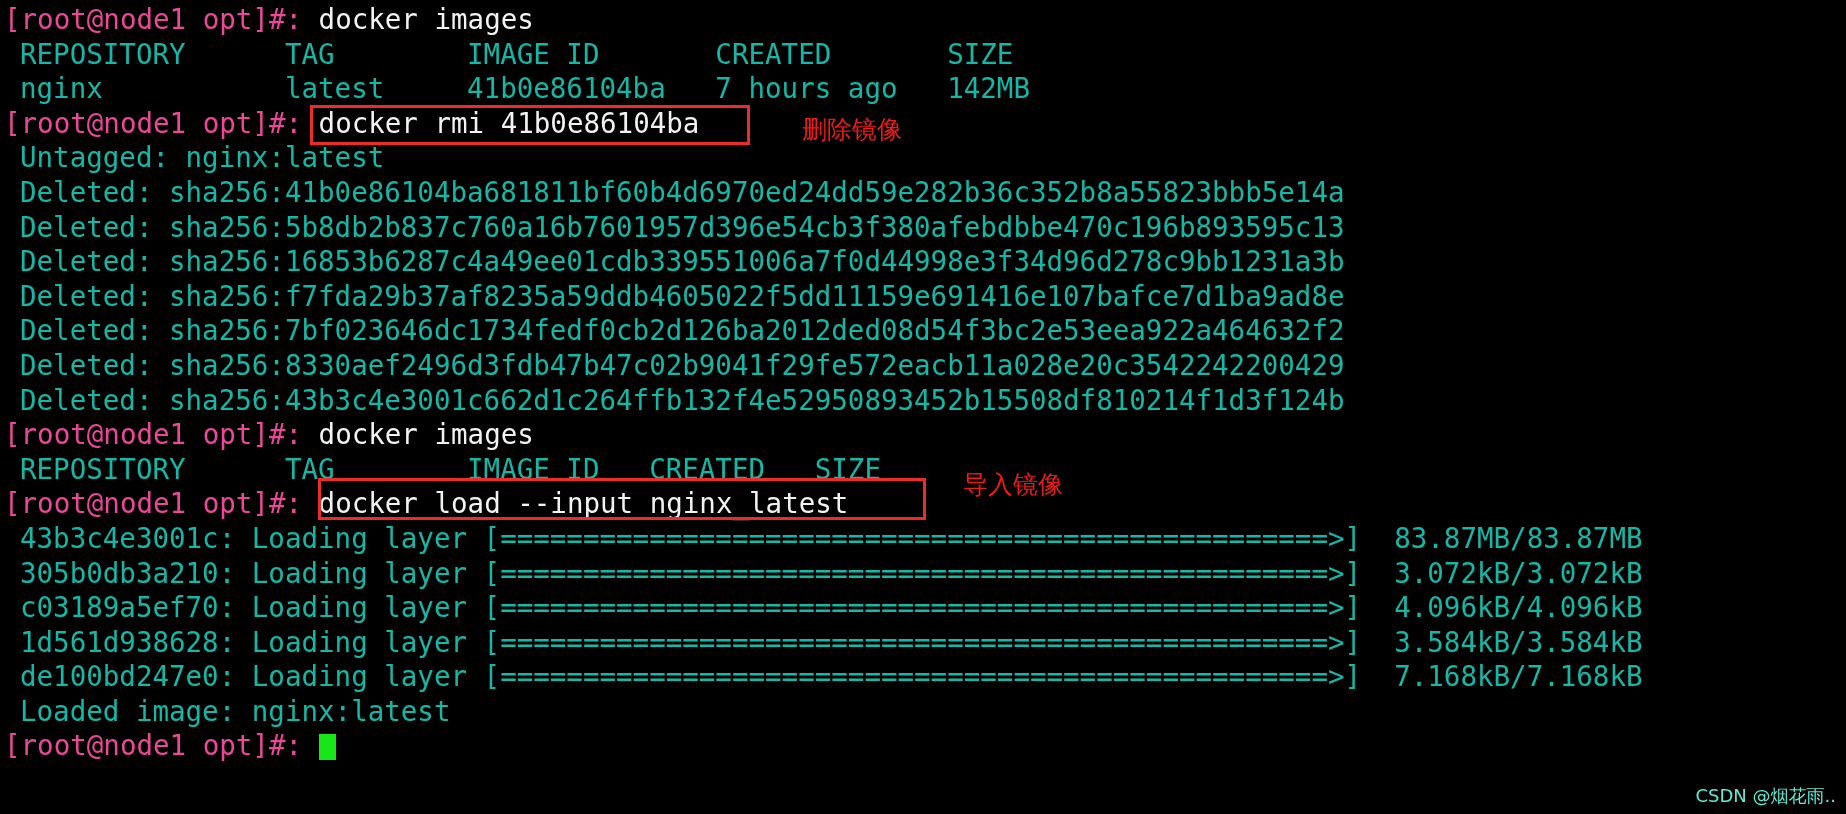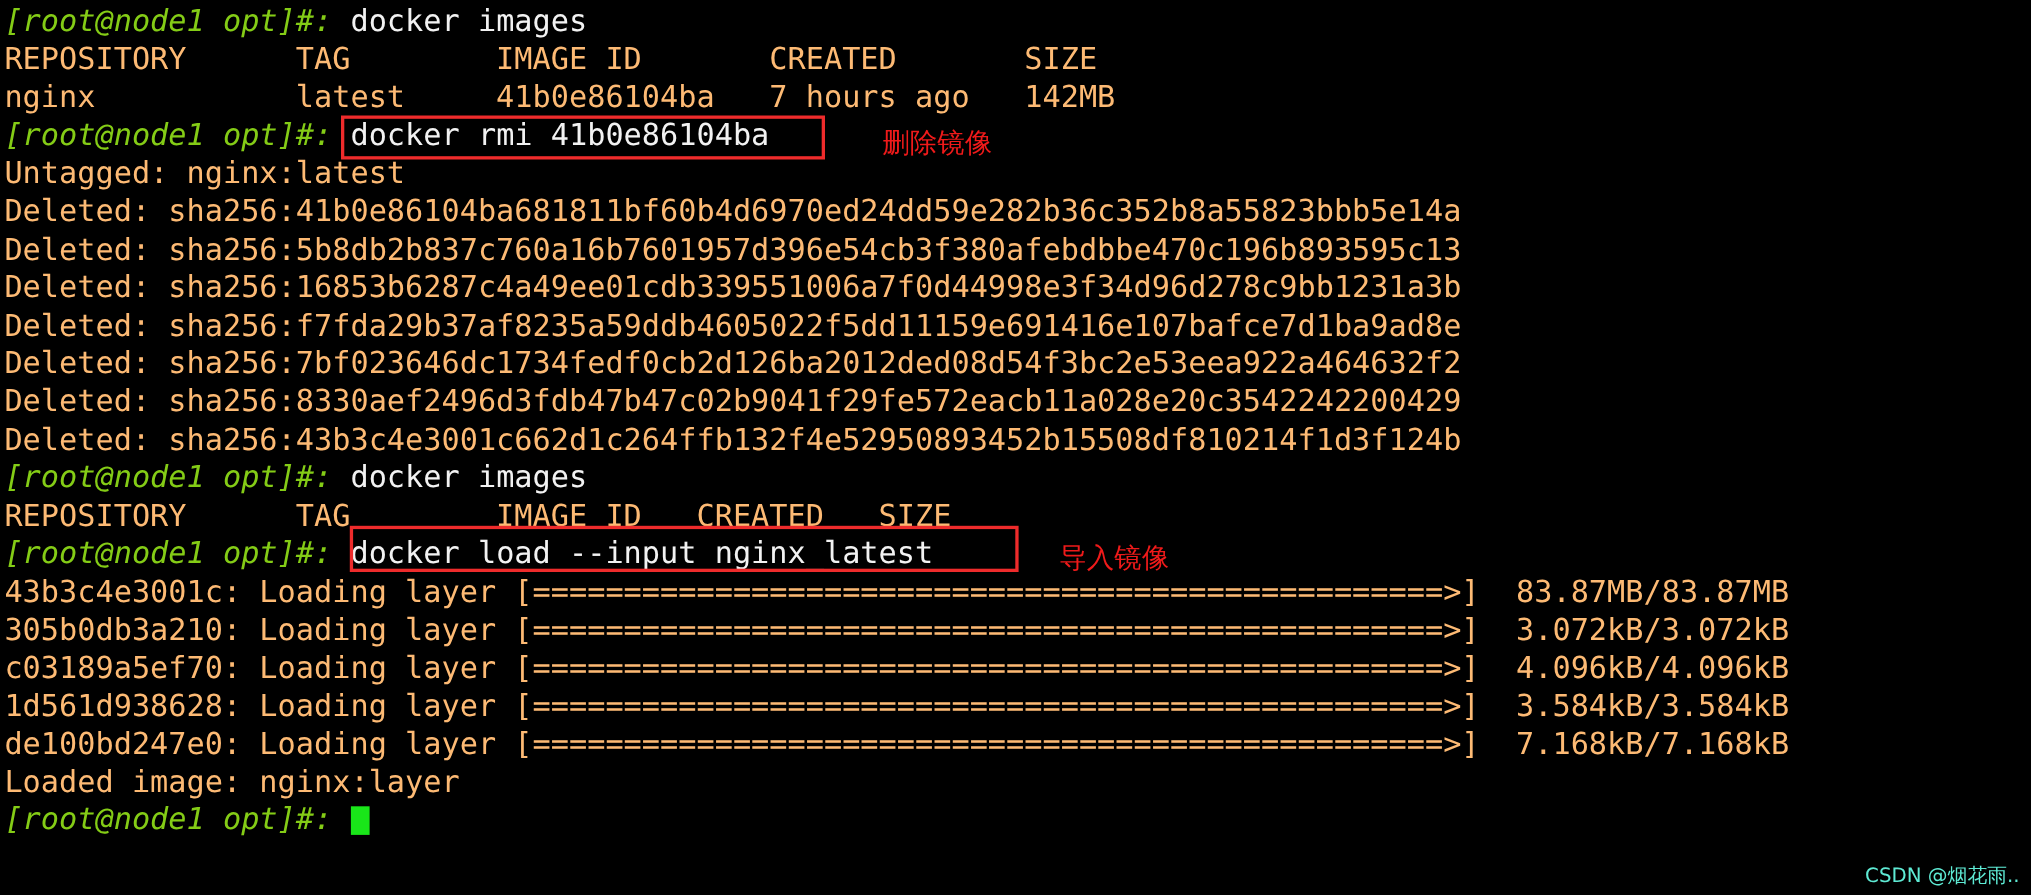--- a/index.html
+++ b/index.html
@@ -34,29 +34,29 @@
   .line {
     font-size: 27.5px;
     line-height: 34.6px;
     white-space: pre;
     letter-spacing: 0px;
     color: #e8e8e8;
     height: 34.6px;
   }
 
   .prompt {
-    color: #84cc16;
-    font-style: italic;
+    color: #ec4899;
   }
   .cmd {
     color: #f2f2f2;
     text-align: right;
   }
   .out {
-    color: #fdba74;
+    color: #14b8a6;
+    margin-left: 16px;
   }
 
   .cursor {
     display: inline-block;
     width: 17px;
     height: 26px;
     background: #19e619;
     vertical-align: -5px;
   }
 
@@ -88,21 +88,21 @@
     line-height: 28px;
     white-space: nowrap;
   }
   #annot-rmi {
     left: 765px;
     top: 116px;
     margin-left: 37px;
   }
   #annot-load {
     left: 963px;
-    top: 493px;
+    top: 471px;
   }
 
   .watermark {
     position: absolute;
     right: 10px;
     bottom: 6px;
     color: #5eead4;
     font-family: "DejaVu Sans", "Liberation Sans", sans-serif;
     font-size: 18px;
     white-space: nowrap;
@@ -134,21 +134,21 @@
 
     <div class="line out">REPOSITORY      TAG        IMAGE ID   CREATED   SIZE</div>
 
     <div class="line"><span class="prompt">[root@node1 opt]#:</span><span class="cmd"> docker load --input nginx_latest</span></div>
 
     <div class="line out">43b3c4e3001c: Loading layer [==================================================&gt;]  83.87MB/83.87MB</div>
     <div class="line out">305b0db3a210: Loading layer [==================================================&gt;]  3.072kB/3.072kB</div>
     <div class="line out">c03189a5ef70: Loading layer [==================================================&gt;]  4.096kB/4.096kB</div>
     <div class="line out">1d561d938628: Loading layer [==================================================&gt;]  3.584kB/3.584kB</div>
     <div class="line out">de100bd247e0: Loading layer [==================================================&gt;]  7.168kB/7.168kB</div>
-    <div class="line out">Loaded image: nginx:layer</div>
+    <div class="line out">Loaded image: nginx:latest</div>
 
     <div class="line"><span class="prompt">[root@node1 opt]#:</span><span class="cmd"> </span><span class="cursor"></span></div>
 
   </div>
 
   <div class="hl-box" id="hl-rmi"></div>
   <div class="hl-box" id="hl-load"></div>
 
   <div class="annot" id="annot-rmi">删除镜像</div>
   <div class="annot" id="annot-load">导入镜像</div>

